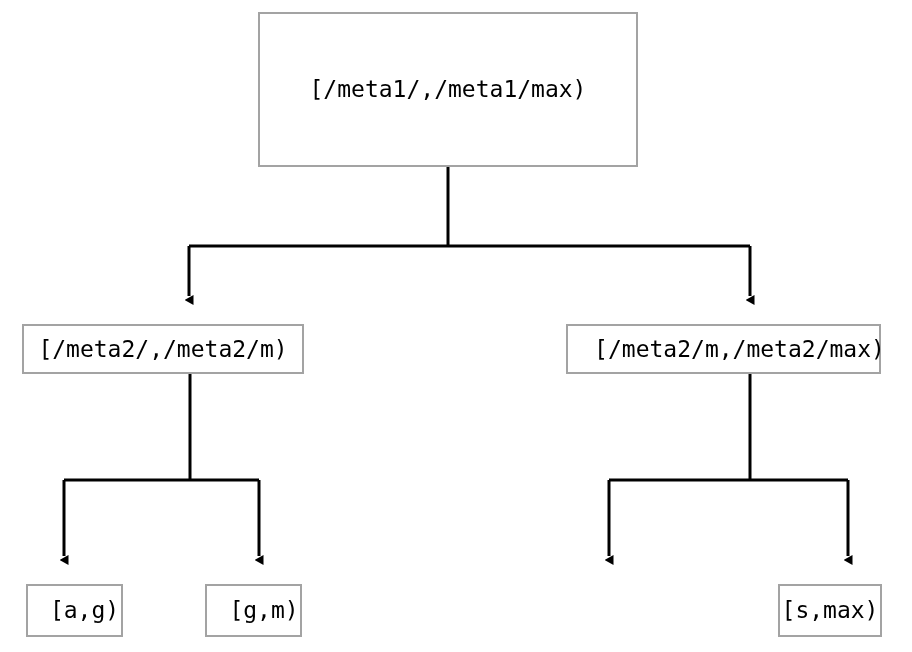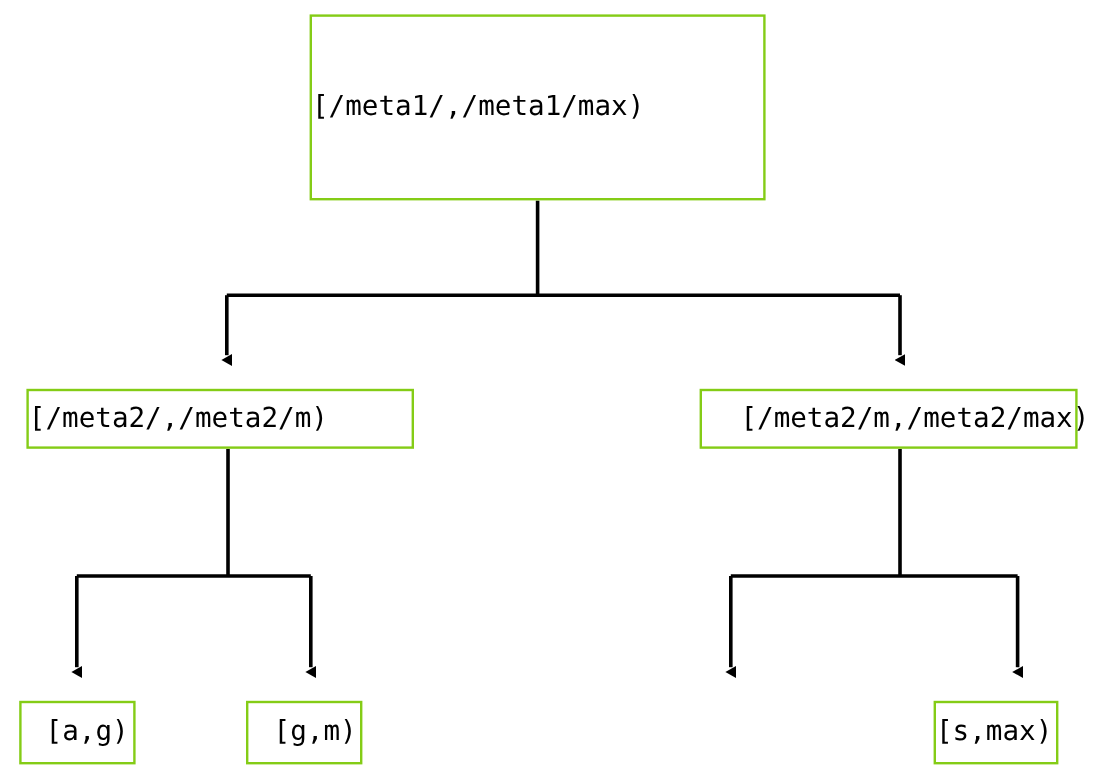--- a/index.html
+++ b/index.html
@@ -19,38 +19,39 @@
     position: absolute;
     left: 0;
     top: 0;
     width: 912px;
     height: 652px;
     pointer-events: none;
   }
   .node {
     position: absolute;
     box-sizing: border-box;
-    border: 2px solid #84cc16;
+    border: 2px solid #a3a3a3;
     background: #ffffff;
     display: flex;
     align-items: center;
+    justify-content: center;
     color: #000000;
     white-space: nowrap;
   }
   .node-label {
     font-family: "DejaVu Sans Mono", "Liberation Mono", monospace;
     font-size: 23px;
     line-height: 1;
     letter-spacing: 0px;
     color: #000000;
   }
   .node-root       { left: 258px; top: 12px;  width: 380px; height: 155px; }
-  .node-mid-left   { left: 22px;  top: 324px; width: 323px; height: 50px; }
-  .node-mid-right  { left: 583px; top: 324px; width: 315px; height: 50px; padding-left: 32px; }
-  .node-leaf-1     { left: 16px;  top: 584px; width: 97px;  height: 53px; padding-left: 20px; }
+  .node-mid-left   { left: 22px;  top: 324px; width: 282px; height: 50px; }
+  .node-mid-right  { left: 566px; top: 324px; width: 315px; height: 50px; padding-left: 32px; }
+  .node-leaf-1     { left: 26px;  top: 584px; width: 97px;  height: 53px; padding-left: 20px; }
   .node-leaf-2     { left: 205px; top: 584px; width: 97px;  height: 53px; padding-left: 21px; }
   .node-leaf-3     { left: 553px; top: 584px; width: 99px;  height: 53px; }
   .node-leaf-4     { left: 778px; top: 584px; width: 104px; height: 53px; }
 </style>
 </head>
 <body>
 
 <div id="diagram-canvas">
 
   <svg class="edge-layer" width="912" height="652" viewBox="0 0 912 652" xmlns="http://www.w3.org/2000/svg">

